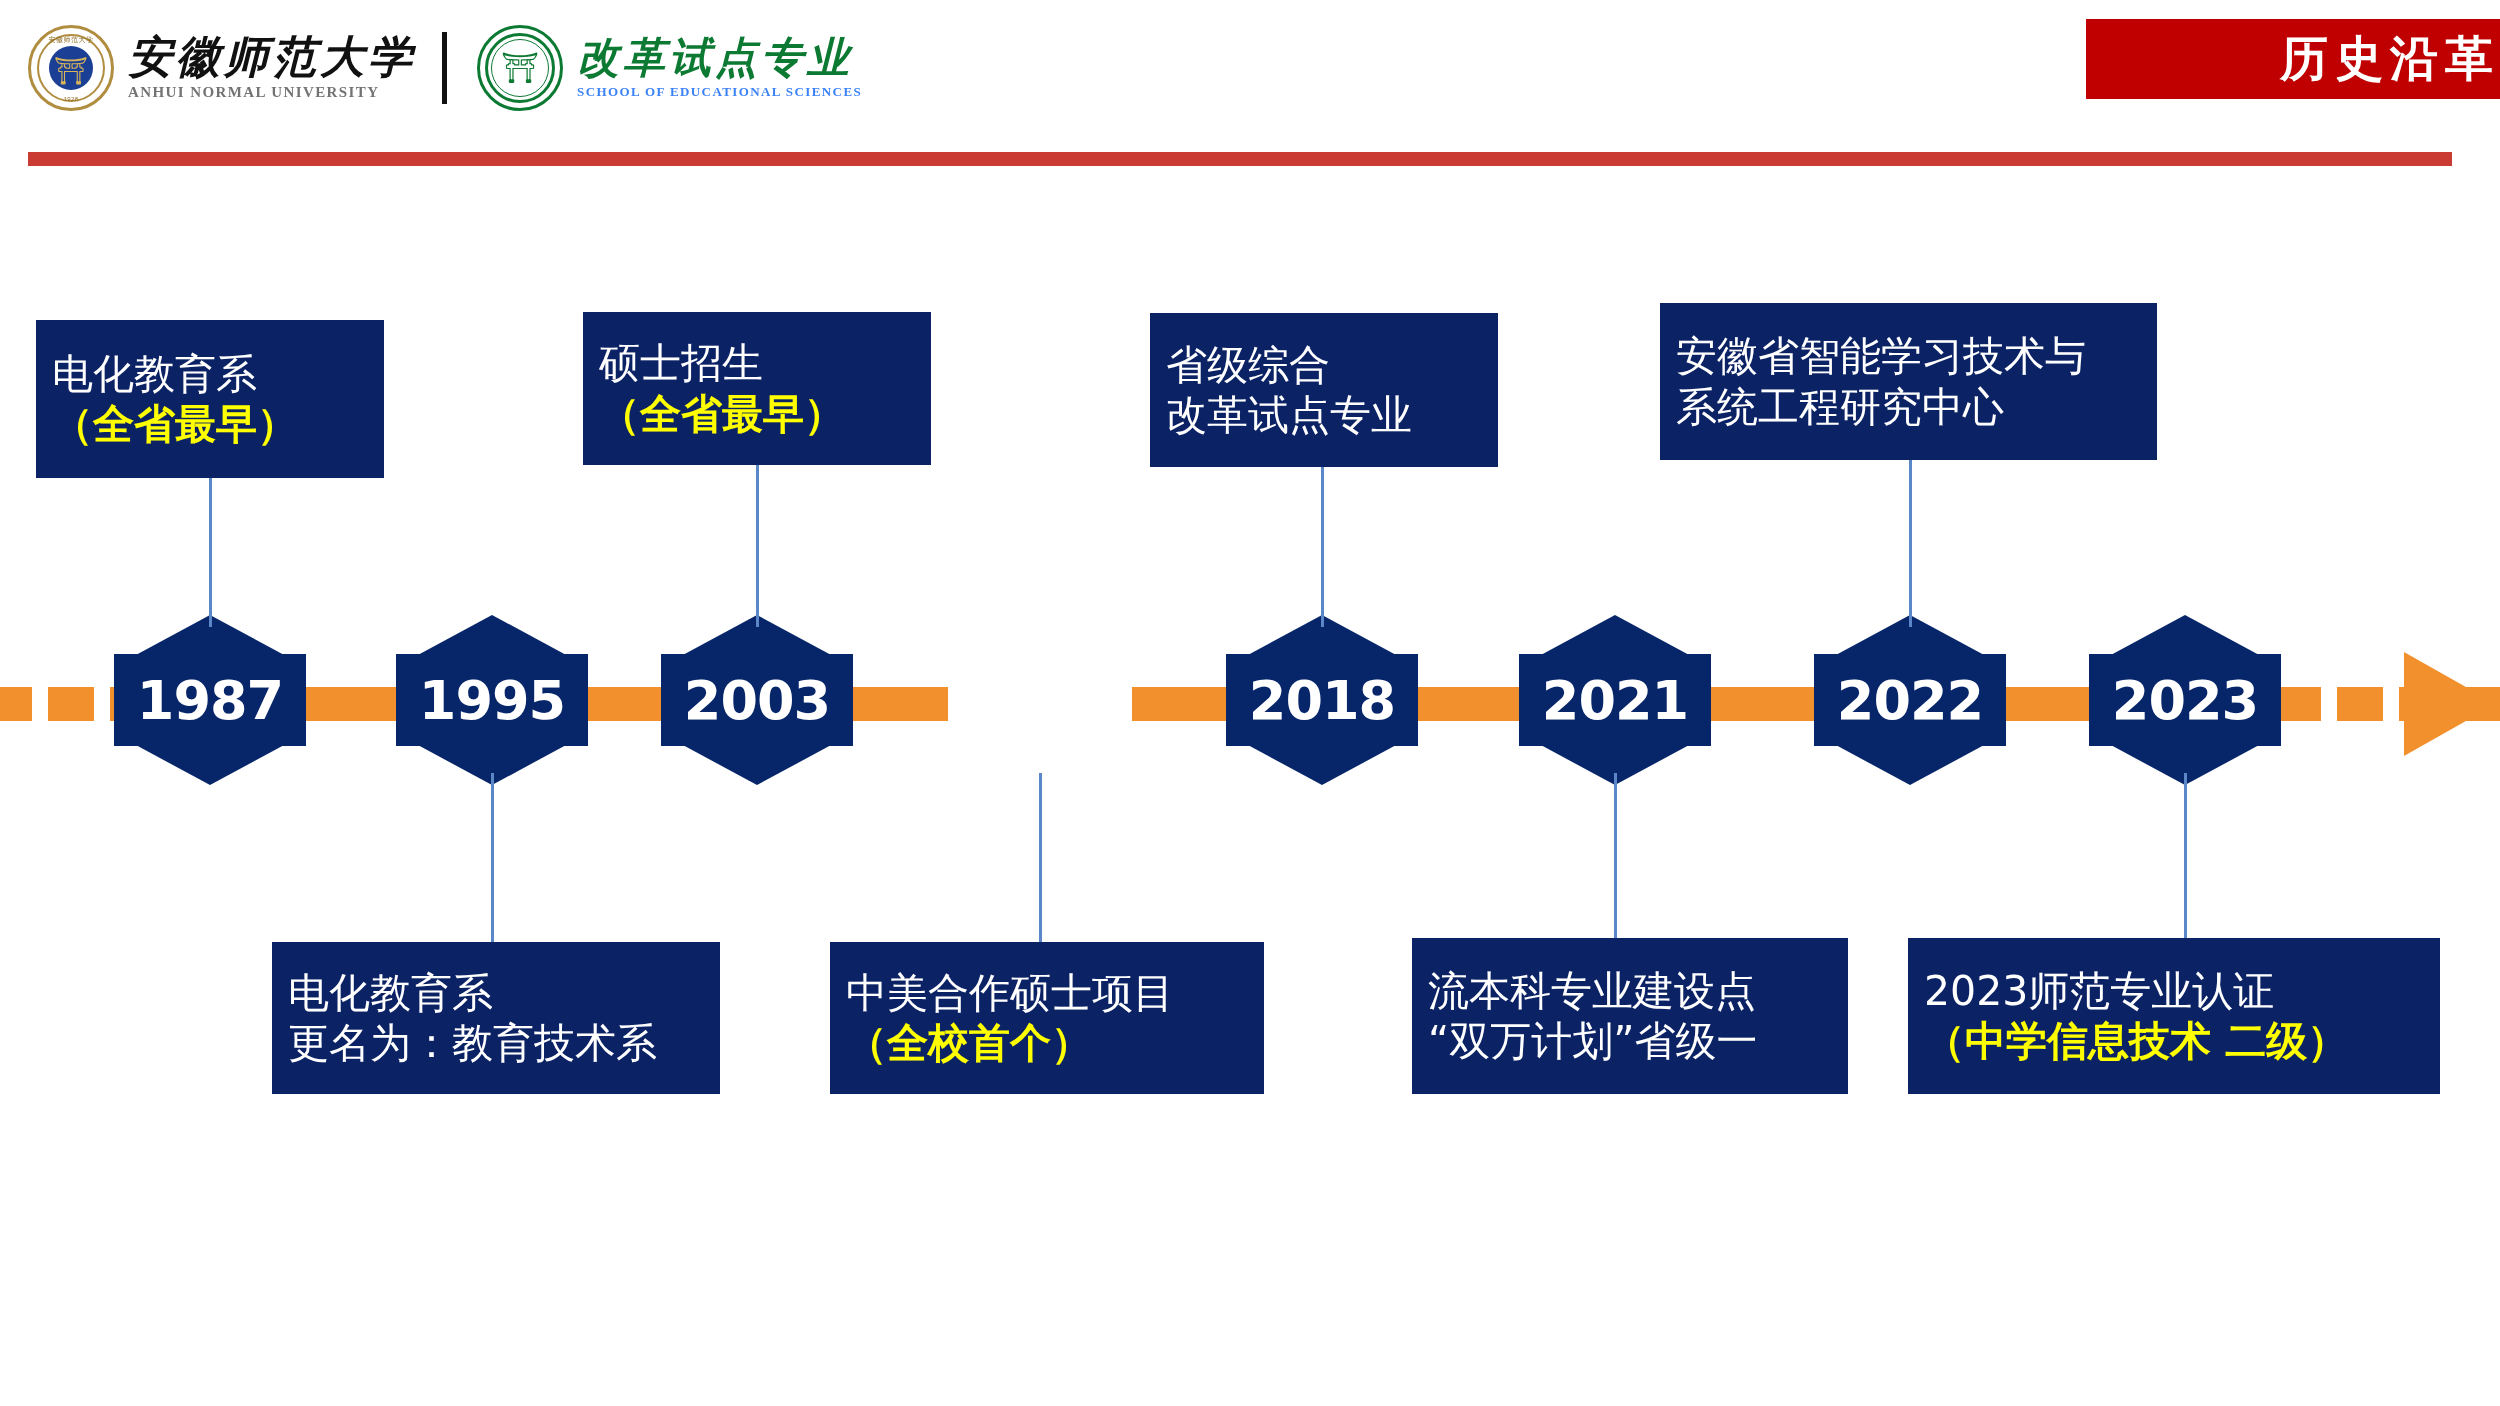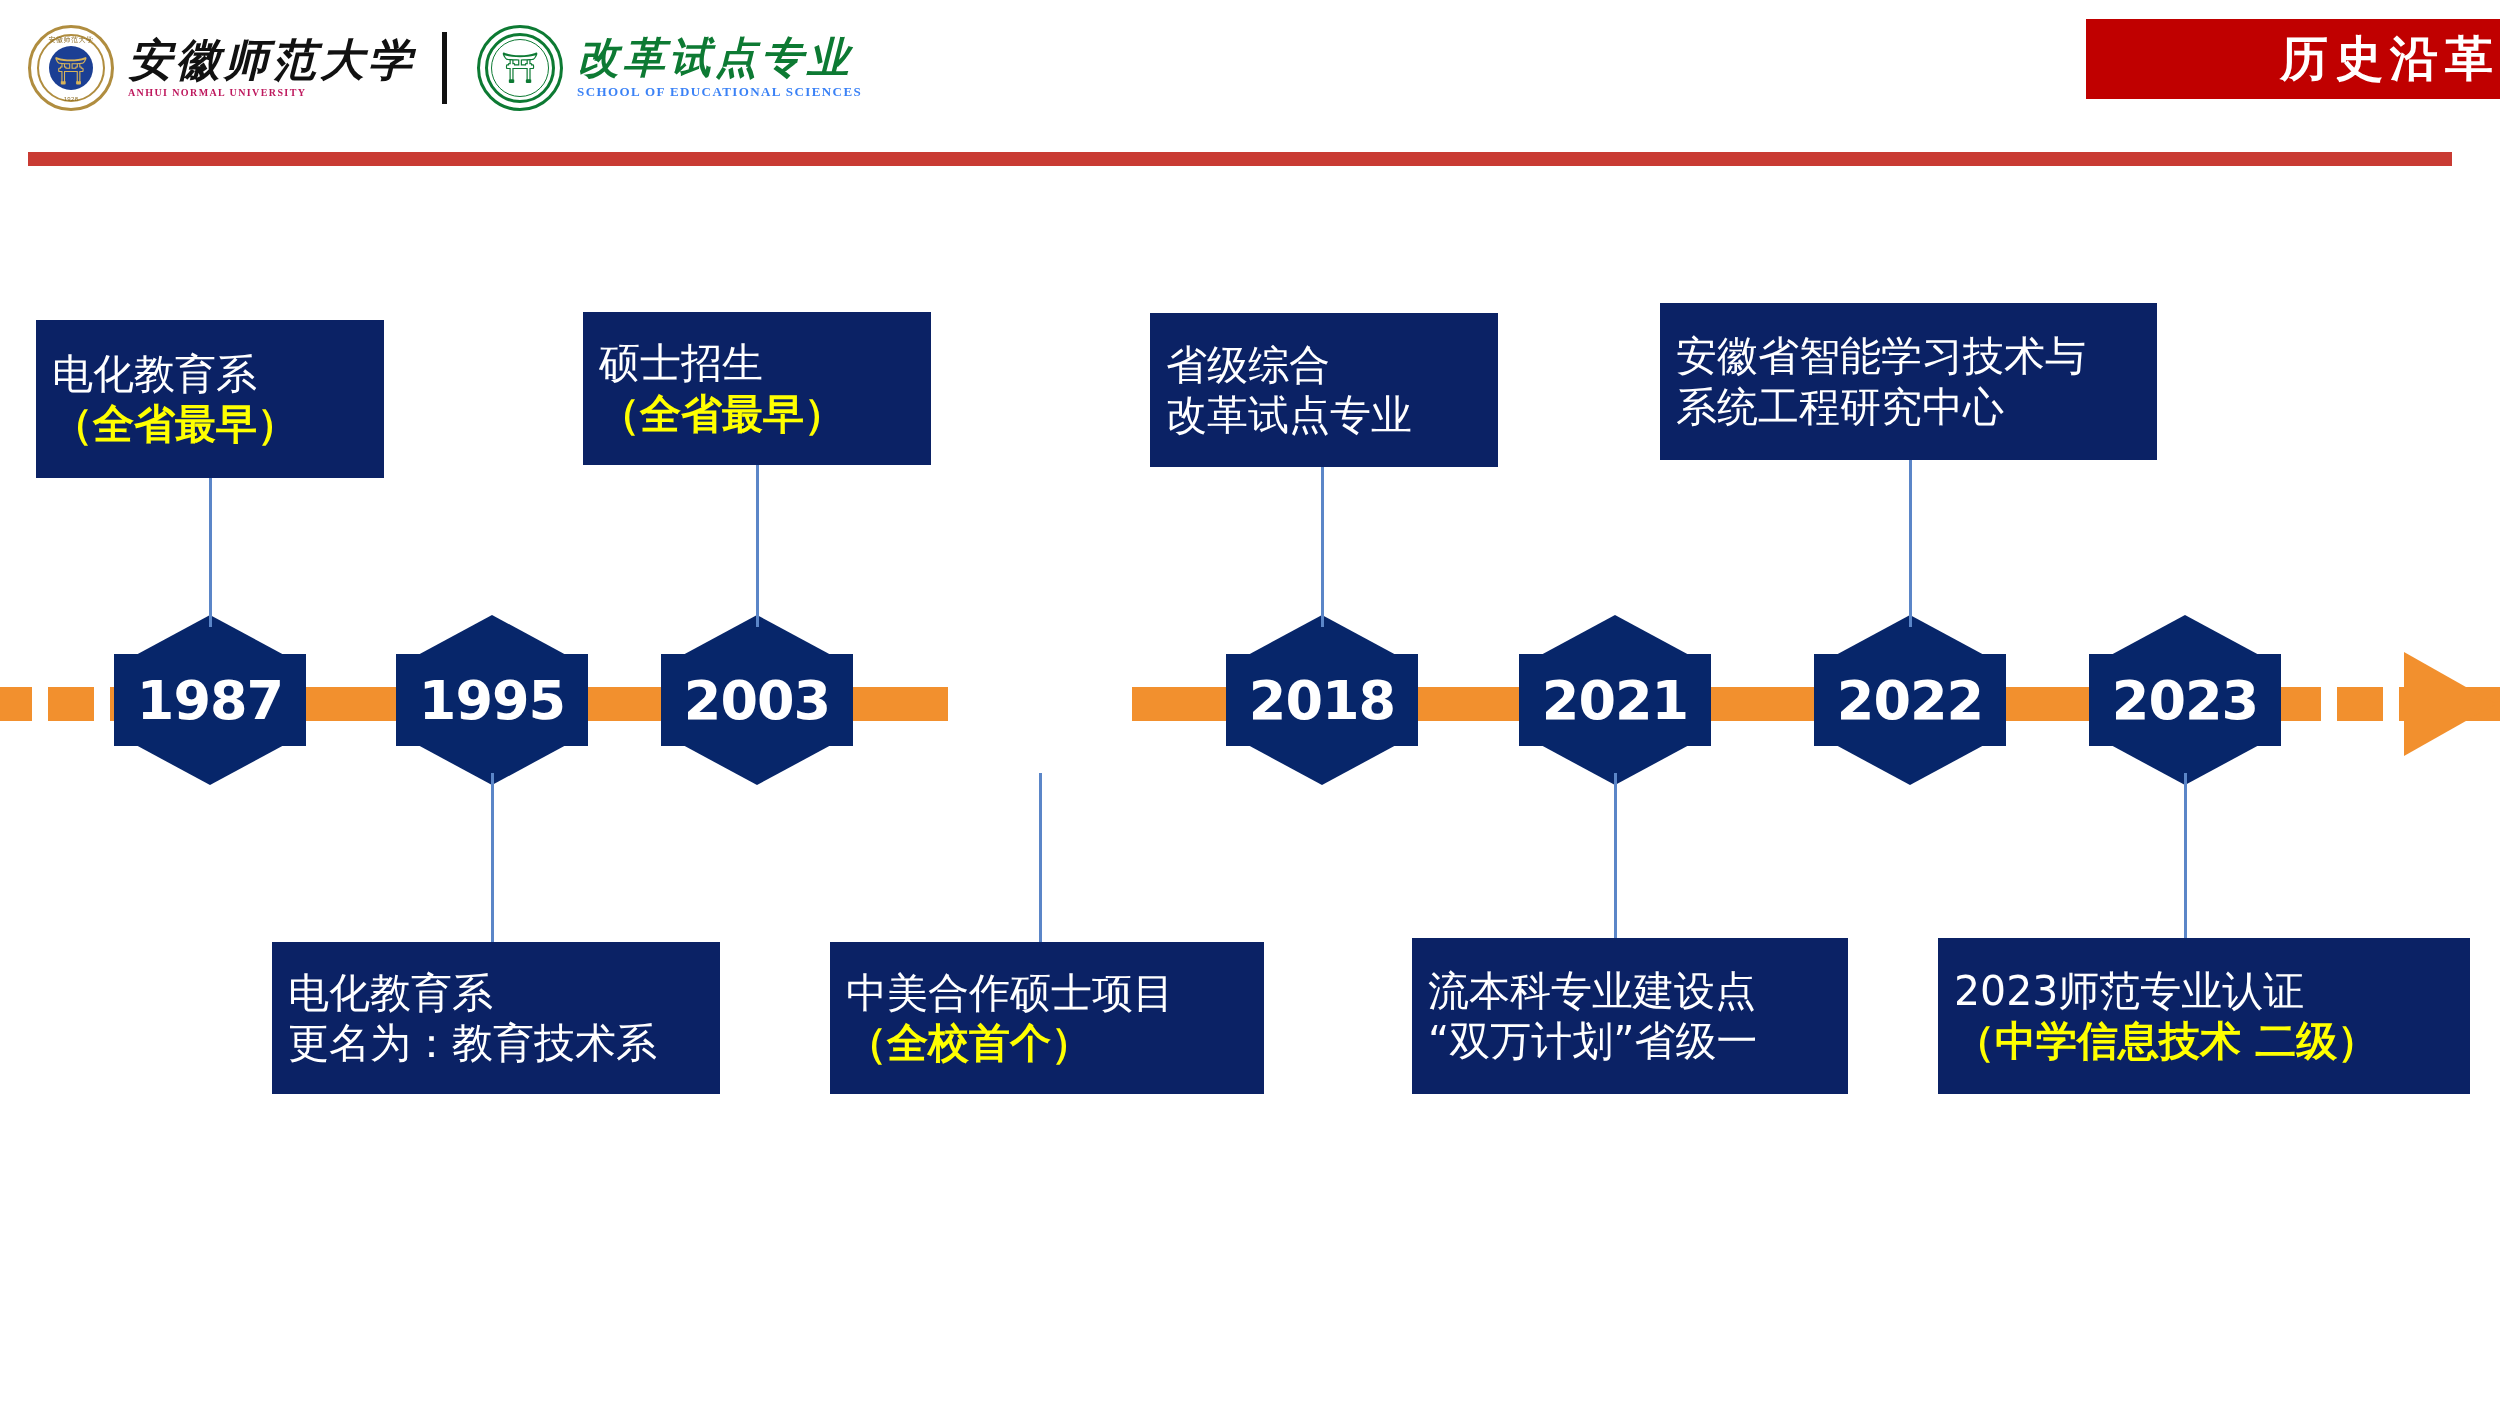--- a/index.html
+++ b/index.html
@@ -32,21 +32,21 @@
   .seal.edu .glyph { position:absolute; left:50%; top:50%; transform:translate(-50%,-50%);
       color:#0d7a33; font-size:30px; line-height:1; font-family:"DejaVu Sans",sans-serif; }
 
   .wordmark { margin-left:14px; display:flex; flex-direction:column; justify-content:center; }
   .wordmark .cn { font-family:"DejaVu Serif","Liberation Serif",serif; font-weight:bold;
       font-style:italic; letter-spacing:4px; line-height:1; }
   .wordmark .en { font-family:"Liberation Serif","DejaVu Serif",serif; font-weight:bold;
       letter-spacing:1.4px; margin-top:5px; }
 
   #mark-anhui .cn { font-size:44px; color:#111111; }
-  #mark-anhui .en { font-size:10px; color:#be185d; }
+  #mark-anhui .en { font-size:15px; color:#737373; }
   #mark-edu .cn  { font-size:42px; color:#0d7a33; }
   #mark-edu .en  { font-size:13px; color:#3b82f6; }
 
   #logo-divider { width:5px; height:72px; background:#111111; margin:0 30px 0 26px; flex:0 0 auto; }
 
   #title-banner {
     position:absolute; left:2086px; top:19px; width:414px; height:80px;
     background:#C00000; display:flex; align-items:center; justify-content:flex-end;
   }
   #title-banner .txt {
@@ -211,18 +211,18 @@
     <div class="callout" style="left: 1660px; top: 303px; width: 497px; height: 157px;">
       <div class="ln">安徽省智能学习技术与</div>
       <div class="ln">系统工程研究中心</div>
     </div>
     <div class="connector" style="left: 1909px; top: 460px; height: 167px;"></div>
     <div class="node" style="left: 2089px; top: 615px;">
       <div class="hex"></div>
       <div class="band"></div>
       <div class="yr">2023</div>
     </div>
-    <div class="callout" style="left: 1908px; top: 938px; width: 532px; height: 156px; margin-left: 30px;">
+    <div class="callout" style="left: 1908px; top: 938px; width: 532px; height: 156px;">
       <div class="ln">2023师范专业认证</div>
       <div class="ln hl">（中学信息技术 二级）</div>
     </div>
     <div class="connector" style="left: 2184px; top: 773px; height: 165px;"></div>
   </div>
 
 </body></html>

